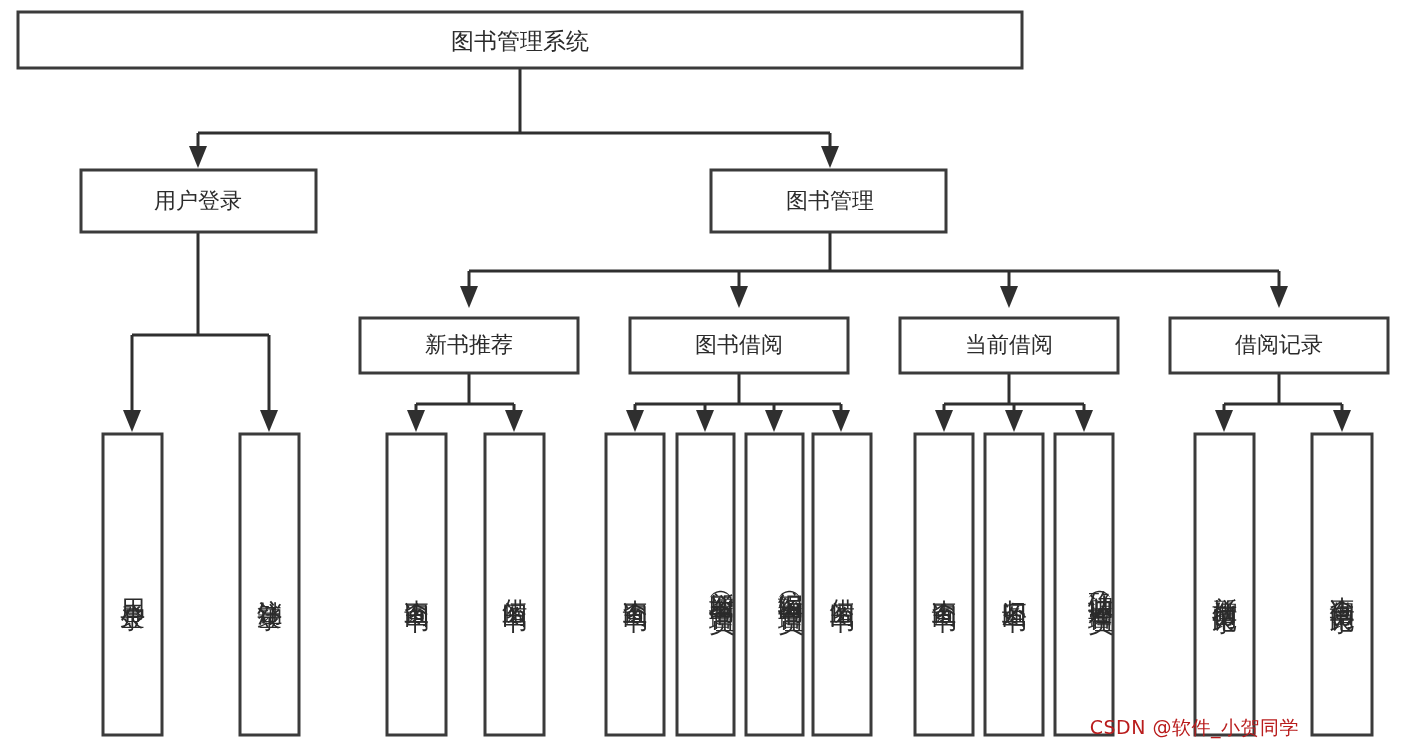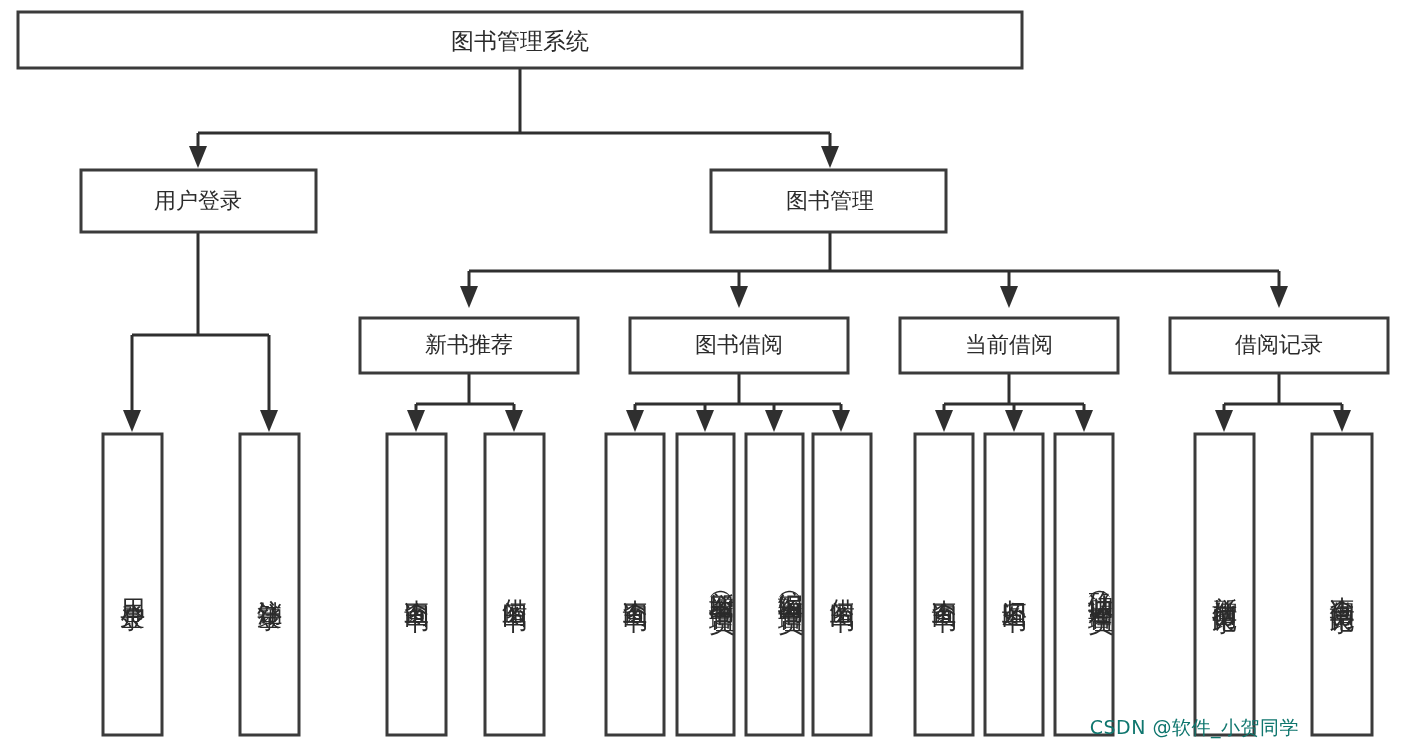--- a/index.html
+++ b/index.html
@@ -67,21 +67,21 @@
     text-align: center;
     white-space: pre;
     user-select: none;
   }
   #watermark {
     position: absolute;
     right: 8px;
     bottom: 6px;
     font-family: "DejaVu Sans", "Liberation Sans", sans-serif;
     font-size: 19px;
-    color: #0f766e;
+    color: #b91c1c;
     letter-spacing: 0.5px;
     white-space: nowrap;
     pointer-events: none;
   }
 </style>
 </head>
 <body>
 
 <div id="diagram-root">
 

